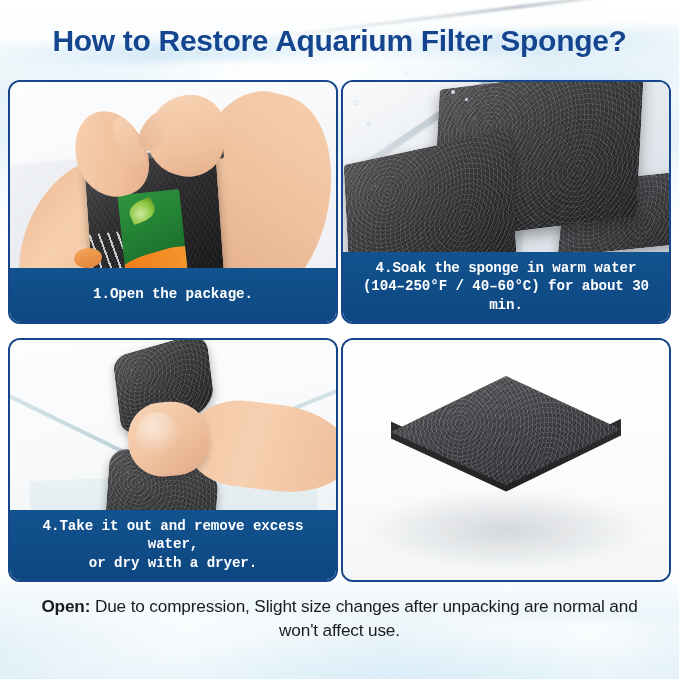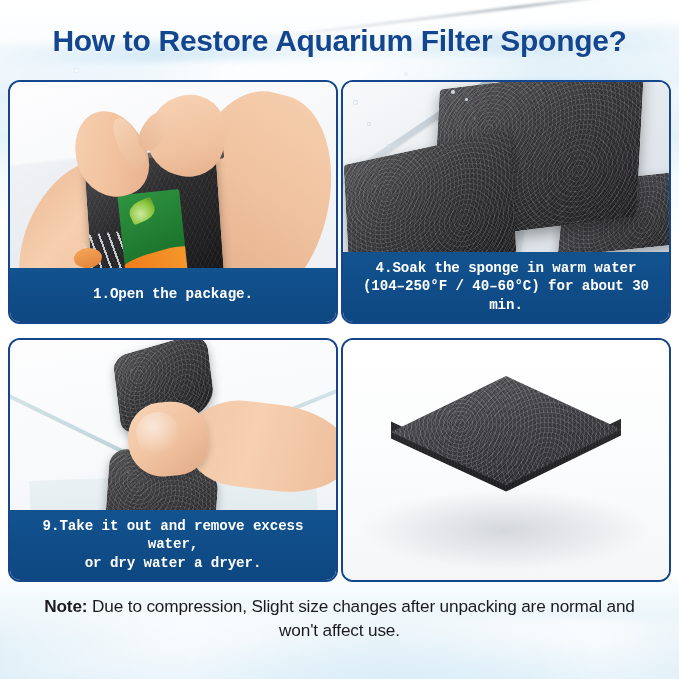--- a/index.html
+++ b/index.html
@@ -499,35 +499,35 @@
         <div class="sponge sp-neck"></div>
         <div class="sponge sp-bot"></div>
         <div class="arm3"></div>
         <div class="fist"></div>
         <div class="knuck"></div>
         <div class="stream"></div>
 
       </div>
       <div class="caption">
         <div>
-          <span>9.Take it out and remove excess water,</span>
-          <span>or dry water a dryer.</span>
+          <span>4.Take it out and remove excess water,</span>
+          <span>or dry with a dryer.</span>
         </div>
       </div>
     </div>
 
     <div class="panel">
       <div class="photo p4">
         <div class="pad-shadow"></div>
         <div class="pad-wrap">
           <div class="pad-side"></div>
           <div class="pad-top"></div>
         </div>
       </div>
     </div>
 
   </div>
 
   <div class="note">
-    <b>Note:</b><span> Due to compression, Slight size changes after unpacking are normal and won't affect use.</span>
+    <b>Open:</b><span> Due to compression, Slight size changes after unpacking are normal and won't affect use.</span>
   </div>
 
 </div>
 
 </body></html>

